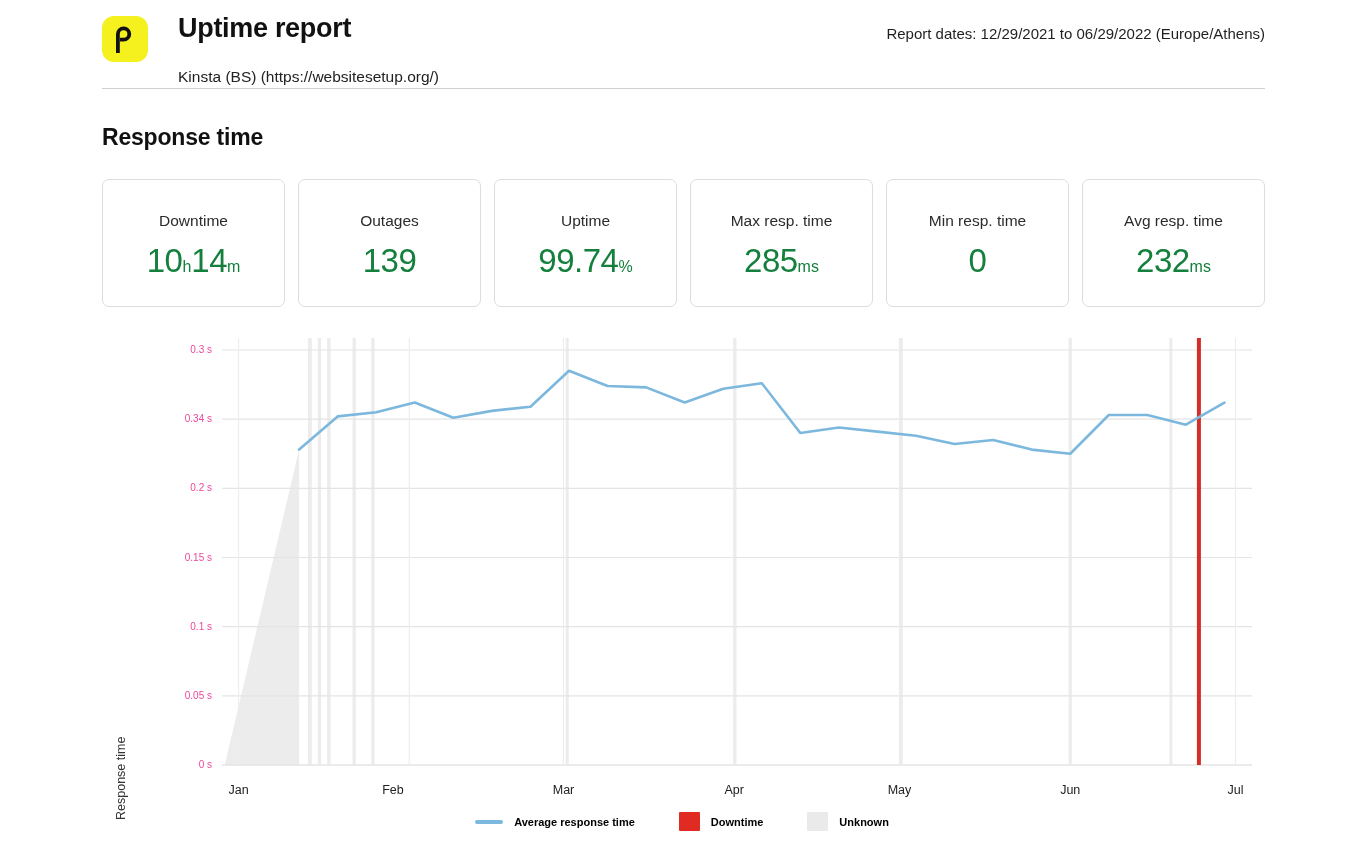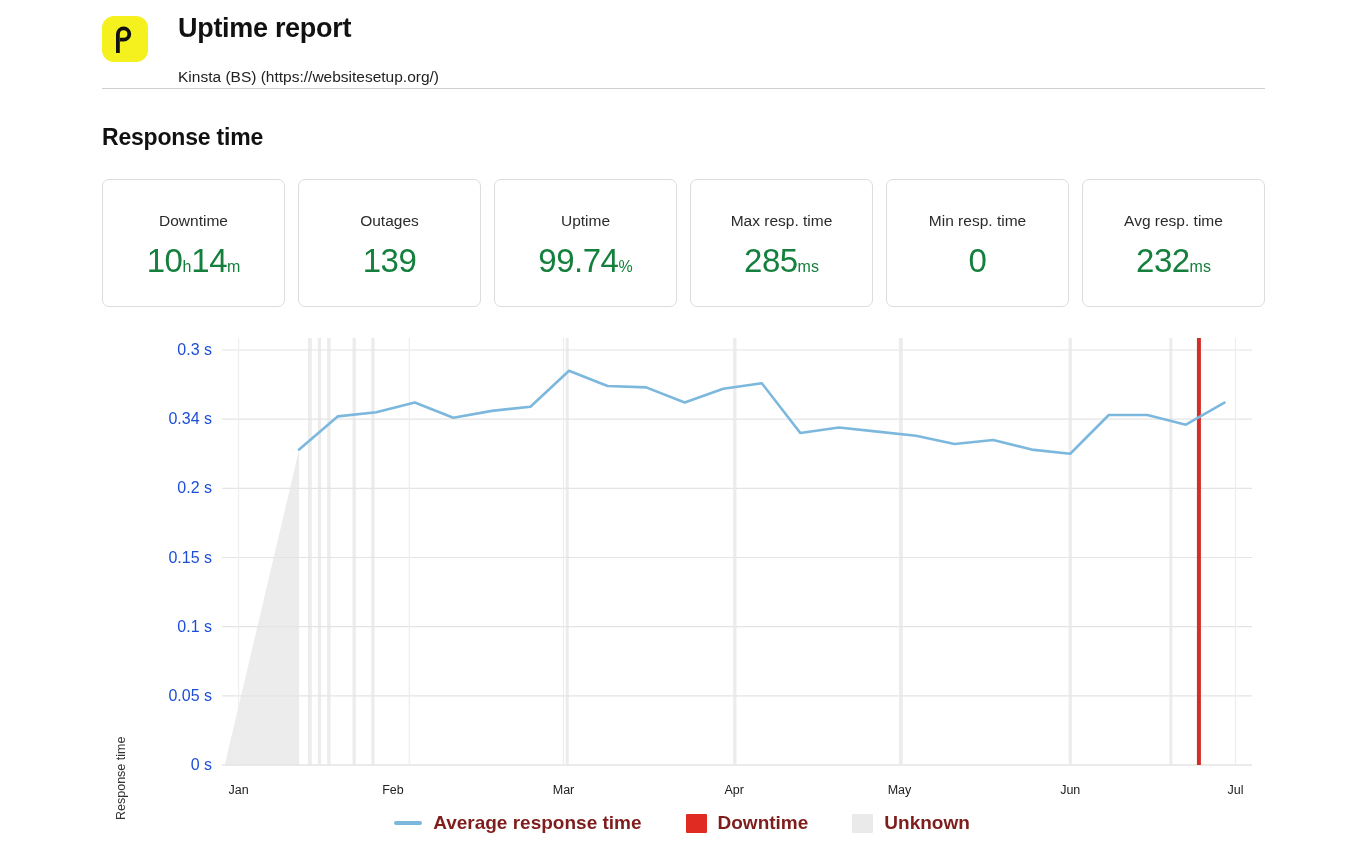--- a/index.html
+++ b/index.html
@@ -81,32 +81,32 @@
   
   .chart-area { position: absolute; left: 0; top: 320px; width: 1364px; height: 530px; }
   .y-title {
     position: absolute; left: 114px; top: 500px;
     font-size: 12.5px; color: #333;
     transform: rotate(-90deg); transform-origin: left top;
     white-space: nowrap;
   }
   .ytick {
     position: absolute; text-align: right; width: 70px;
-    font-size: 16px; color: #1d4ed8; line-height: 14px;
+    font-size: 10px; color: #ec4899; line-height: 14px;
   }
   .xtick {
     position: absolute; text-align: center; width: 80px;
     font-size: 12.5px; color: #222; line-height: 14px;
   }
   .legend {
     position: absolute; left: 0; top: 812px; width: 1364px;
     display: flex; justify-content: center; align-items: center; gap: 44px;
   }
   .legend-item { display: flex; align-items: center; gap: 11px; }
-  .legend-label { font-size: 19px; font-weight: bold; color: #7f1d1d; }
+  .legend-label { font-size: 11px; font-weight: bold; color: #000000; }
   .sw-line { width: 28px; height: 4px; border-radius: 2px; }
   .sw-box { width: 21px; height: 19px; border-radius: 1px; }
 </style>
 </head>
 <body>
 
 <div class="page">
 
   <div class="header">
     <div class="logo-wrap">
@@ -114,20 +114,21 @@
         <svg width="26" height="30" viewBox="0 0 26 30" aria-hidden="true">
           <path d="M4 29 L4 10 A7.6 7.6 0 1 1 11.6 17.6 L8 17.6 L8 13.8 L11.6 13.8
                    A3.8 3.8 0 1 0 7.8 10 L7.8 29 Z" fill="#111111"></path>
         </svg>
       </div>
     </div>
     <div class="title-block">
       <div class="report-title">Uptime report</div>
       <div class="report-sub">Kinsta (BS) (https://websitesetup.org/)</div>
     </div>
+    <div class="report-dates">Report dates: 12/29/2021 to 06/29/2022 (Europe/Athens)</div>
   </div>
 
   <div class="divider"></div>
 
   <div class="section-title">Response time</div>
 
   <div class="cards">
     <div class="card">
       <div class="card-label">Downtime</div>
       <div class="card-value">

